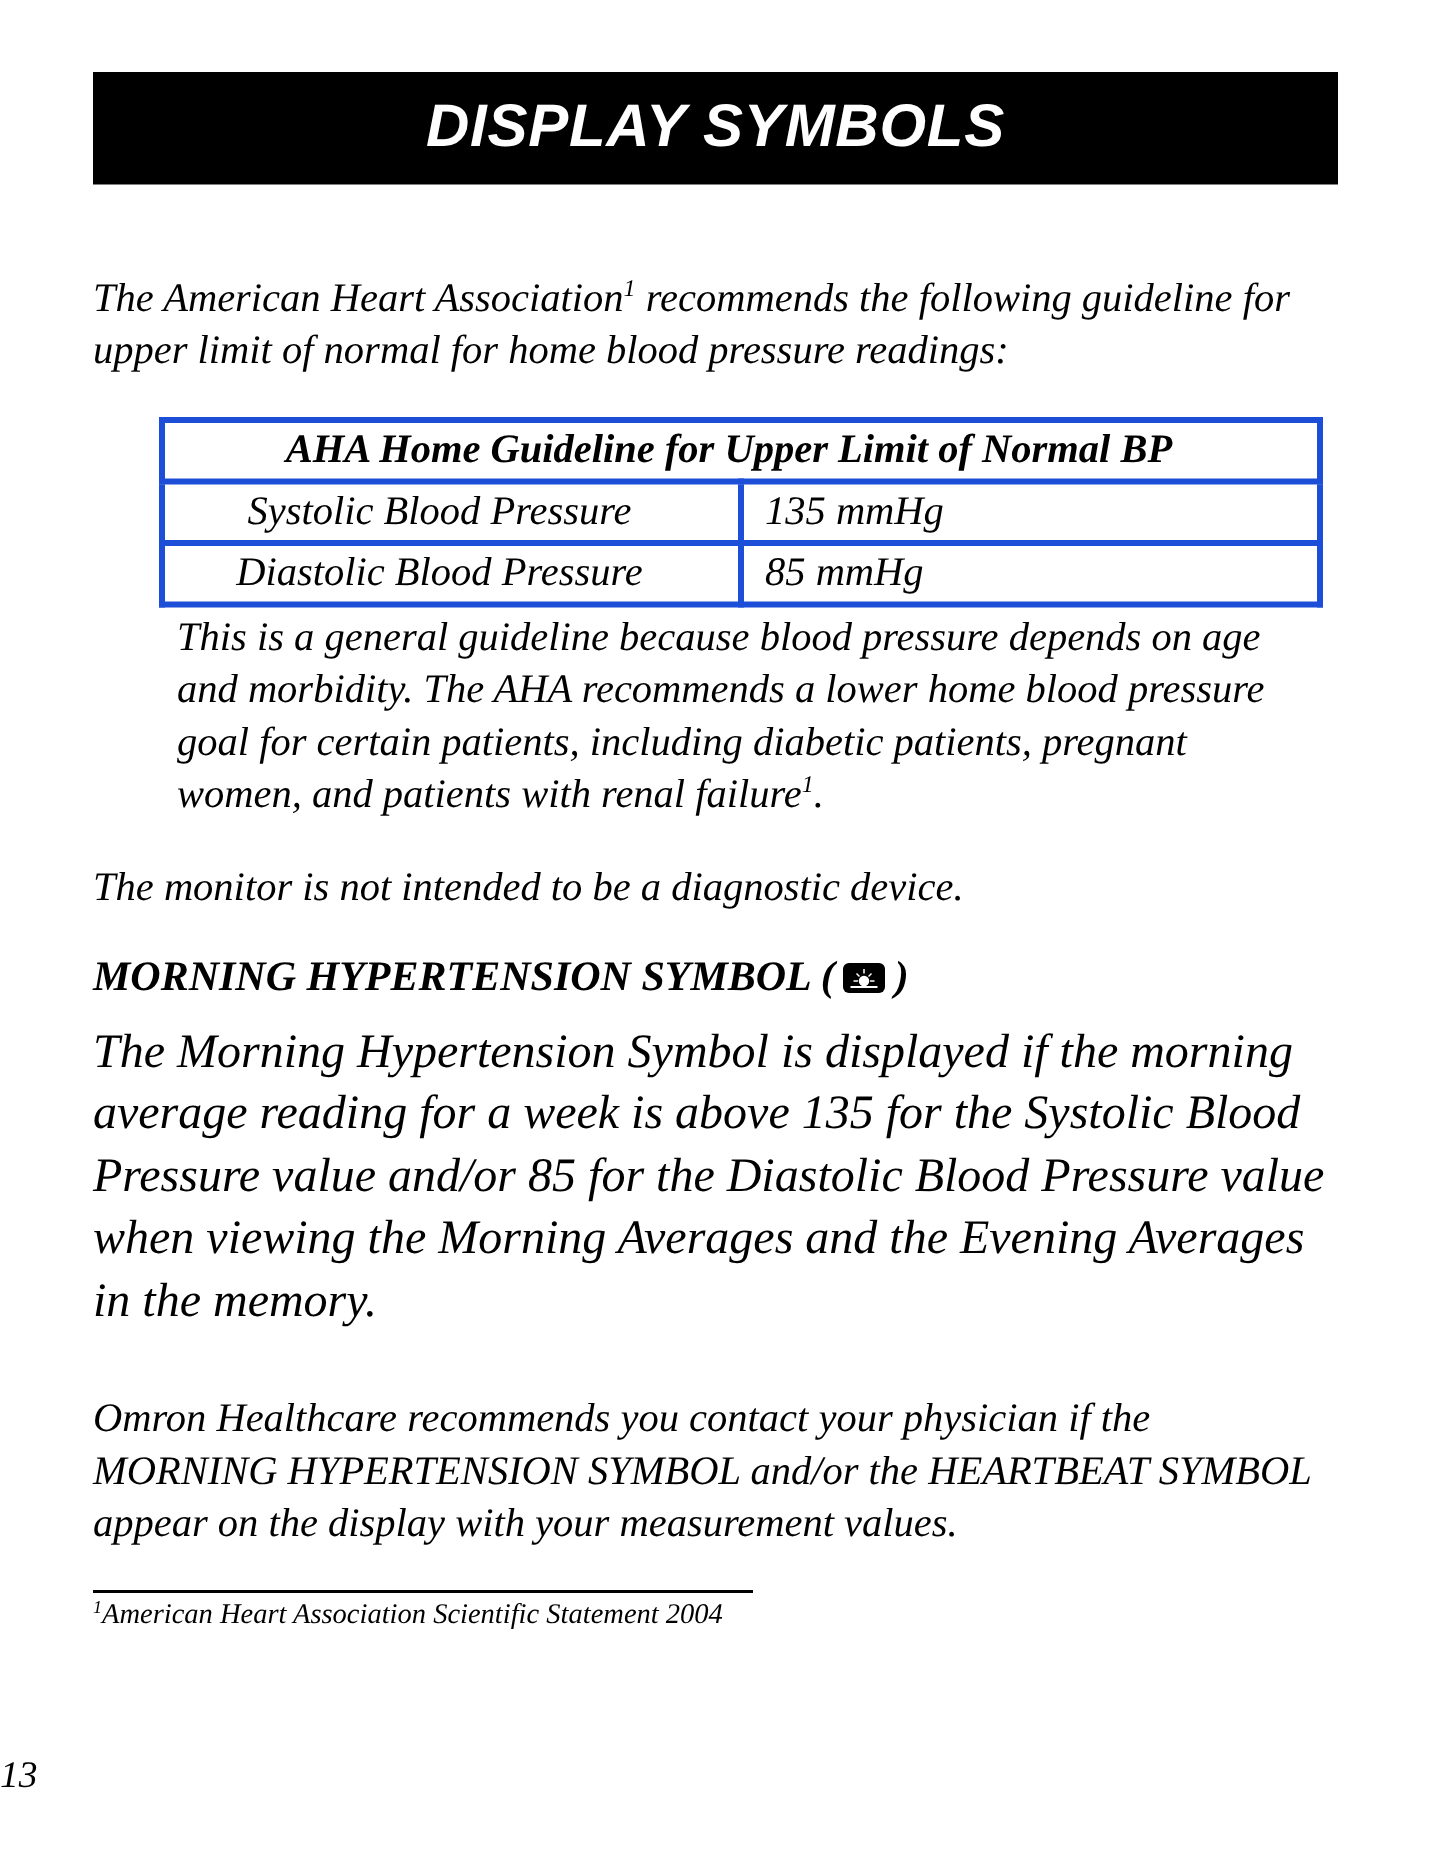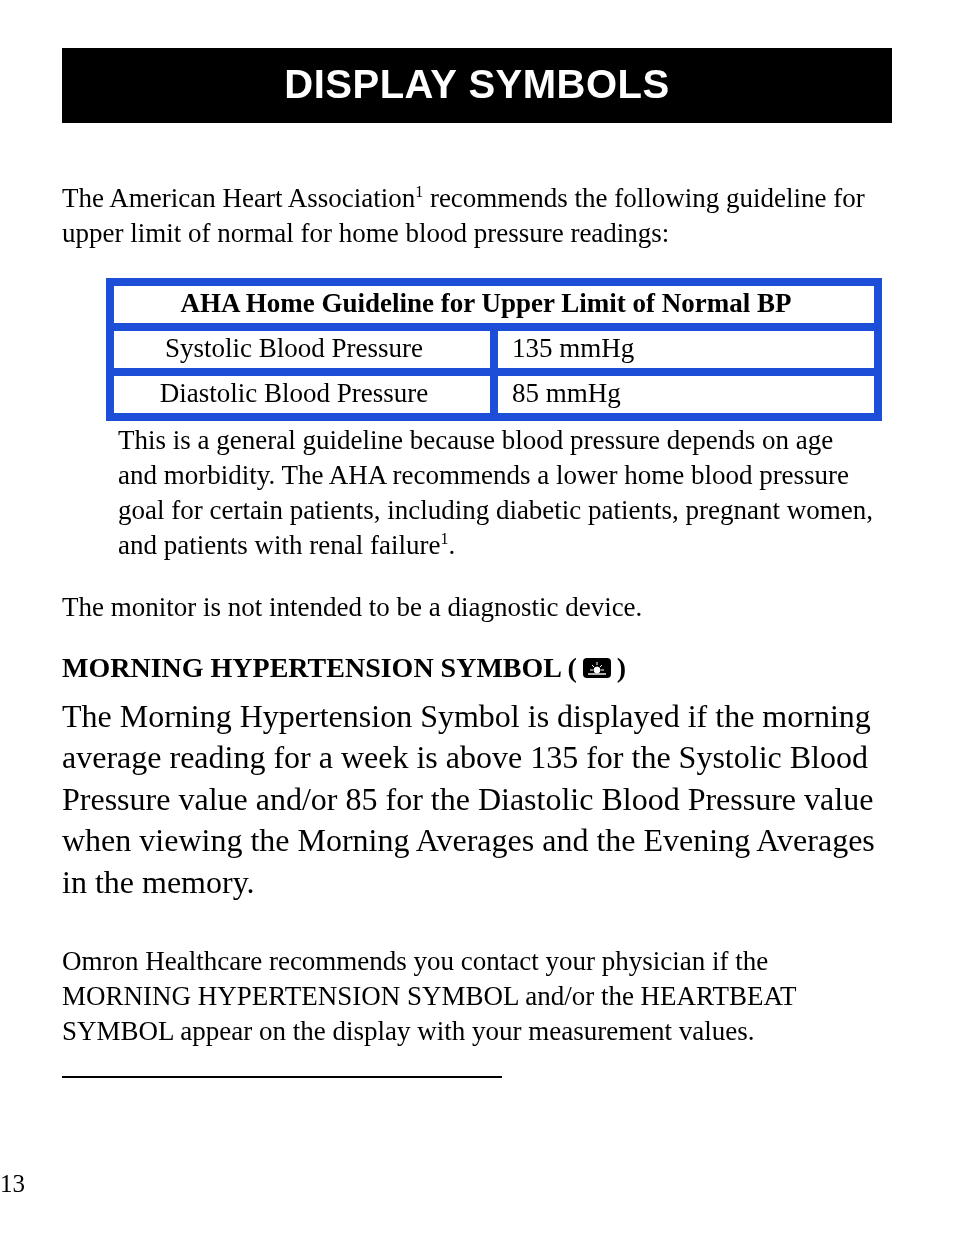--- a/index.html
+++ b/index.html
@@ -8,20 +8,21 @@
     background: #fff;
     font-family: "Times New Roman", Times, serif;
     color: #000;
   }
   .page {
     width: 954px;
     height: 1242px;
     box-sizing: border-box;
     padding: 48px 62px 40px 62px;
     position: relative;
+    font-style: italic;
   }
   .title-bar {
     background: #000;
     color: #fff;
     text-align: center;
     font-family: Arial, Helvetica, sans-serif;
     font-weight: 700;
     font-size: 40px;
     padding: 14px 0 16px 0;
     letter-spacing: 0.5px;
@@ -37,21 +38,21 @@
   }
   .tbl-wrap {
     margin: 10px 0 0 44px;
     width: 776px;
   }
   table.bp {
     border-collapse: collapse;
     width: 100%;
   }
   table.bp th, table.bp td {
-    border: 8px solid #1d4ed8;
+    border: 4px solid #1d4ed8;
     font-size: 27px;
     padding: 2px 30px 4px 14px;
   }
   table.bp th {
     font-weight: 700;
     text-align: center;
   }
   table.bp td.label { text-align: center; width: 50%; }
   table.bp td.val { text-align: left; margin-left: 35px; }
   .note {
@@ -169,15 +170,18 @@
       </svg>
     </span>
     <span>)</span>
   </div>
 
   <p class="body1">The Morning Hypertension Symbol is displayed if the morning average reading for a week is above 135 for the Systolic Blood Pressure value and/or 85 for the Diastolic Blood Pressure value when viewing the Morning Averages and the Evening Averages in the memory.</p>
 
   <p class="body2">Omron Healthcare recommends you contact your physician if the MORNING HYPERTENSION SYMBOL and/or the HEARTBEAT SYMBOL appear on the display with your measurement values.</p>
 
   <hr class="rule">
+  <p class="footnote">
+    <span class="fsup">1</span><span>American Heart Association Scientific Statement 2004</span>
+  </p>
 
   <div class="page-num">13</div>
 </div>
 
 </body></html>

